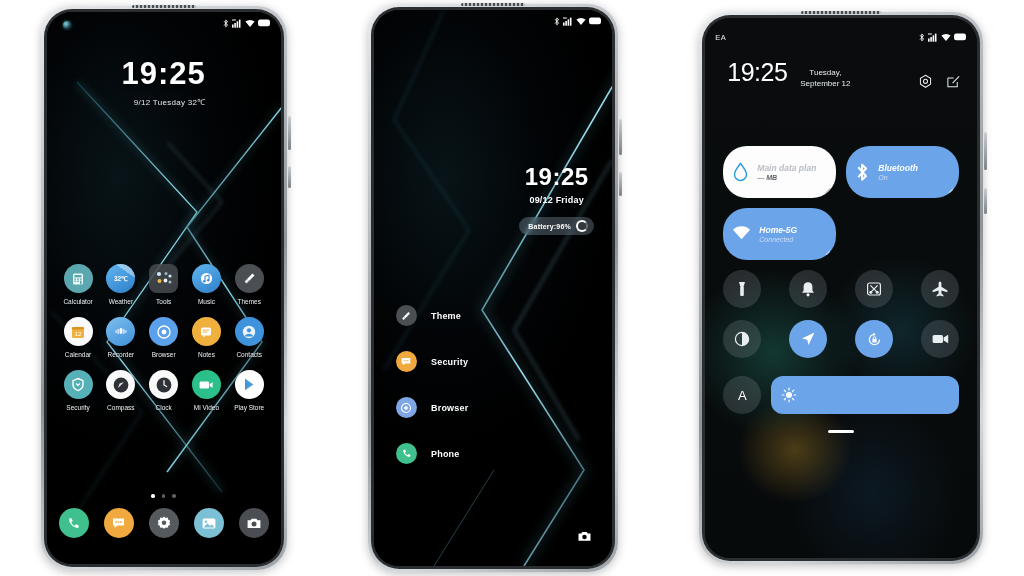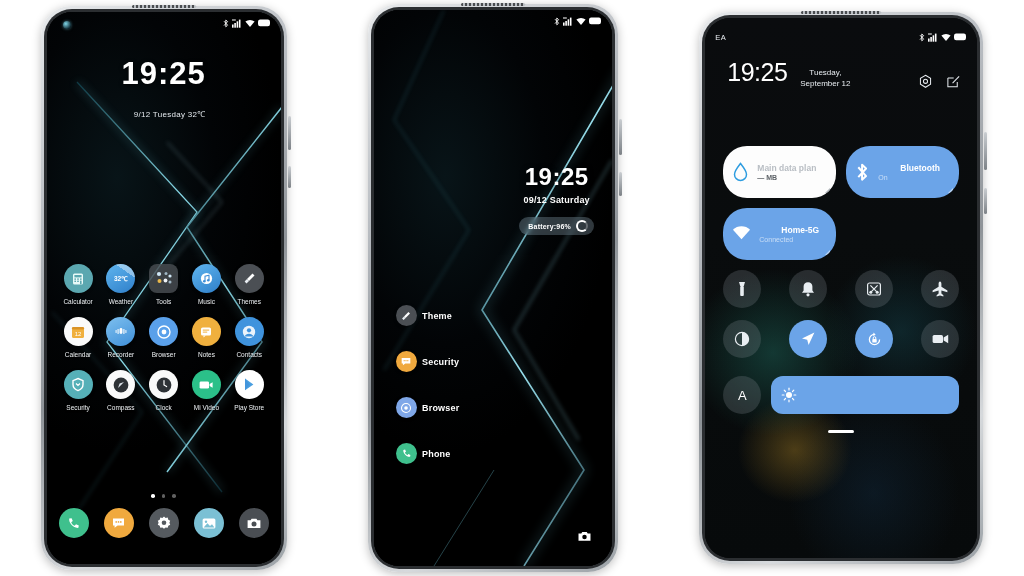--- a/index.html
+++ b/index.html
@@ -30,21 +30,21 @@
   
   .statusbar { position:absolute; top:0; left:0; right:0; height:22px; display:flex; align-items:center; justify-content:space-between; padding:0 10px; z-index:8; }
   .carrier { color:#e9eef2; font-size:7.5px; letter-spacing:.4px;text-align:right; }
   .sb-icons { display:flex; align-items:center; gap:3px; }
   .punch { position:absolute; top:9px; left:16px; width:8px; height:8px; border-radius:50%;
            background: radial-gradient(circle at 35% 35%, #7fd7e8, #15323c 70%, #051013); z-index:9; box-shadow:0 0 3px rgba(120,220,240,.5); }
 
   
   .p1-clock { position:absolute; top:46px; left:0; right:0; text-align:center; z-index:6; }
   .p1-time { color:#fff; font-size:31px; font-weight:bold; letter-spacing:1px; line-height:1; text-shadow:0 1px 4px rgba(0,0,0,.8); }
-  .p1-date { color:#e4e9ee; font-size:8px; margin-top:19px; letter-spacing:.3px;padding-left:12px; }
+  .p1-date { color:#e4e9ee; font-size:8px; margin-top:7px; letter-spacing:.3px;padding-left:12px; }
 
   .appgrid { position:absolute; left:10px; right:10px; top:252px; z-index:6; }
   .approw { display:flex; justify-content:space-between; margin-bottom:12px; }
   .app { width:44px; display:flex; flex-direction:column; align-items:center; }
   .appicon { width:29px; height:29px; border-radius:50%; display:flex; align-items:center; justify-content:center; position:relative;
              box-shadow:0 1px 3px rgba(0,0,0,.5); overflow:hidden; }
   .applabel { color:#eef2f5; font-size:6.5px; margin-top:5px; white-space:nowrap; text-shadow:0 1px 2px rgba(0,0,0,.9); }
 
   .pagedots { position:absolute; left:0; right:0; top:482px; display:flex; justify-content:center; gap:7px; z-index:6; }
   .pagedots i { width:3.5px; height:3.5px; border-radius:50%; background:rgba(255,255,255,.38); display:block; }
@@ -56,48 +56,48 @@
   
   .p2-clock { position:absolute; right:18px; top:155px; text-align:center; z-index:6; }
   .p2-time { color:#fff; font-size:24px; font-weight:bold; line-height:1; letter-spacing:.5px; text-shadow:0 2px 6px rgba(0,0,0,.7); }
   .p2-date { color:#fff; font-size:9px; font-weight:bold; margin-top:6px; letter-spacing:.2px; }
   .p2-batt { margin-top:12px; display:inline-flex; align-items:center; gap:5px; background:rgba(150,175,190,.32);
              border-radius:12px; padding:3px 6px 3px 9px; backdrop-filter: blur(2px); }
   .p2-batt span { color:#fff; font-size:7px; font-weight:bold; letter-spacing:.2px; }
   .ring { width:12px; height:12px; border-radius:50%; border:2.5px solid #fff; border-right-color:rgba(255,255,255,.25); }
 
   .p2-list { position:absolute; left:22px; top:295px; z-index:6; }
-  .p2-item { display:flex; align-items:center; gap:5px; margin-bottom:25px; }
+  .p2-item { display:flex; align-items:center; gap:14px; margin-bottom:25px; }
   .p2-icon { width:21px; height:21px; border-radius:50%; display:flex; align-items:center; justify-content:center; box-shadow:0 1px 3px rgba(0,0,0,.5); }
   .p2-label { color:#fff; font-size:9px; font-weight:bold; letter-spacing:.2px; }
   .p2-cam { position:absolute; right:20px; bottom:24px; width:15px; height:13px; z-index:6; }
 
   
   .p3bg { position:absolute; inset:0; background:
       radial-gradient(ellipse 45% 22% at 25% 62%, rgba(28,92,82,.55), transparent 70%),
       radial-gradient(ellipse 30% 14% at 33% 80%, rgba(150,115,35,.48), transparent 70%),
       radial-gradient(ellipse 40% 20% at 72% 58%, rgba(22,70,80,.45), transparent 70%),
       radial-gradient(ellipse 45% 25% at 62% 88%, rgba(20,48,72,.38), transparent 70%),
       linear-gradient(180deg,#0a0c0e 0%, #090c0d 40%, #070a0b 100%); }
   .p3-head { position:absolute; left:22px; right:16px; top:42px; z-index:6; display:flex; align-items:flex-start; }
   .p3-time { color:#fff; font-size:25px; line-height:1; font-weight:400; letter-spacing:-.5px; }
   .p3-date { color:#e7ecf0; font-size:8px; line-height:1.35; margin-left:7px; margin-top:8px; max-width:62px;text-align:center; }
   .p3-acts { margin-left:auto; display:flex; gap:13px; align-items:center; margin-top:14px; }
 
   .tiles { position:absolute; left:18px; right:18px; top:128px; display:grid; grid-template-columns:1fr 1fr; gap:10px; z-index:6; }
-  .tile { height:52px; border-radius:24px; position:relative; display:flex; align-items:center; padding:0 9px; gap:8px; overflow:hidden; }
+  .tile { height:52px; border-radius:24px; position:relative; display:flex; align-items:center; padding:0 9px; gap:8px; overflow:hidden;font-style:italic; }
   .tile.white { background:#fdfdfd; }
   .tile.blue { background:#6ba4e8; }
   .tile.green { background:#4cc39a; }
   .tile-txt { display:flex; flex-direction:column; gap:1px; min-width:0; }
   .tile-title { font-size:8.5px; font-weight:bold; white-space:nowrap; }
   .tile-sub { font-size:7px; white-space:nowrap; }
   .tile.white .tile-title { color:#b9bec4; }
   .tile.white .tile-sub { color:#5d6267; font-weight:bold; }
-  .tile.blue .tile-title, .tile.green .tile-title { color:#fff;margin-left:22px; }
+  .tile.blue .tile-title, .tile.green .tile-title { color:#fff; }
   .tile.blue .tile-sub, .tile.green .tile-sub { color:rgba(255,255,255,.62); }
   .corner { position:absolute; right:6px; bottom:5px; width:0; height:0; border-style:solid; border-width:0 0 5px 5px; border-color:transparent transparent rgba(255,255,255,.55) transparent; }
   .tile.white .corner { border-color:transparent transparent #aeb3b8 transparent; }
 
   .toggles { position:absolute; left:18px; right:18px; top:252px; z-index:6; }
   .tgrow { display:flex; justify-content:space-between; margin-bottom:12px; }
   .tg { width:38px; height:38px; border-radius:50%; background:rgba(130,140,148,.26); display:flex; align-items:center; justify-content:center; }
   .tg.on { background:#6ba4e8; }
 
   .brightrow { position:absolute; left:18px; right:18px; top:358px; display:flex; align-items:center; gap:10px; z-index:6; }
@@ -429,21 +429,21 @@
                 <path d="M5 8 L0.4 2.6 A7 7 0 0 1 9.6 2.6 Z" fill="#fff"></path>
               </svg>
             <svg width="13" height="8" viewBox="0 0 13 8">
                 <rect x="0" y="0.6" width="12" height="6.6" rx="2.2" fill="#fff"></rect>
               </svg>
           </span>
         </div>
 
         <div class="p2-clock">
           <div class="p2-time">19:25</div>
-          <div class="p2-date">09/12 Saturday</div>
+          <div class="p2-date">09/12 Friday</div>
           <div class="p2-batt">
             <span>Battery:96%</span>
             <span class="ring"></span>
           </div>
         </div>
 
         <div class="p2-list">
           <div class="p2-item">
             <span class="p2-icon" style="background:#4b4f54">
               <svg width="12" height="12" viewBox="0 0 15 15">

